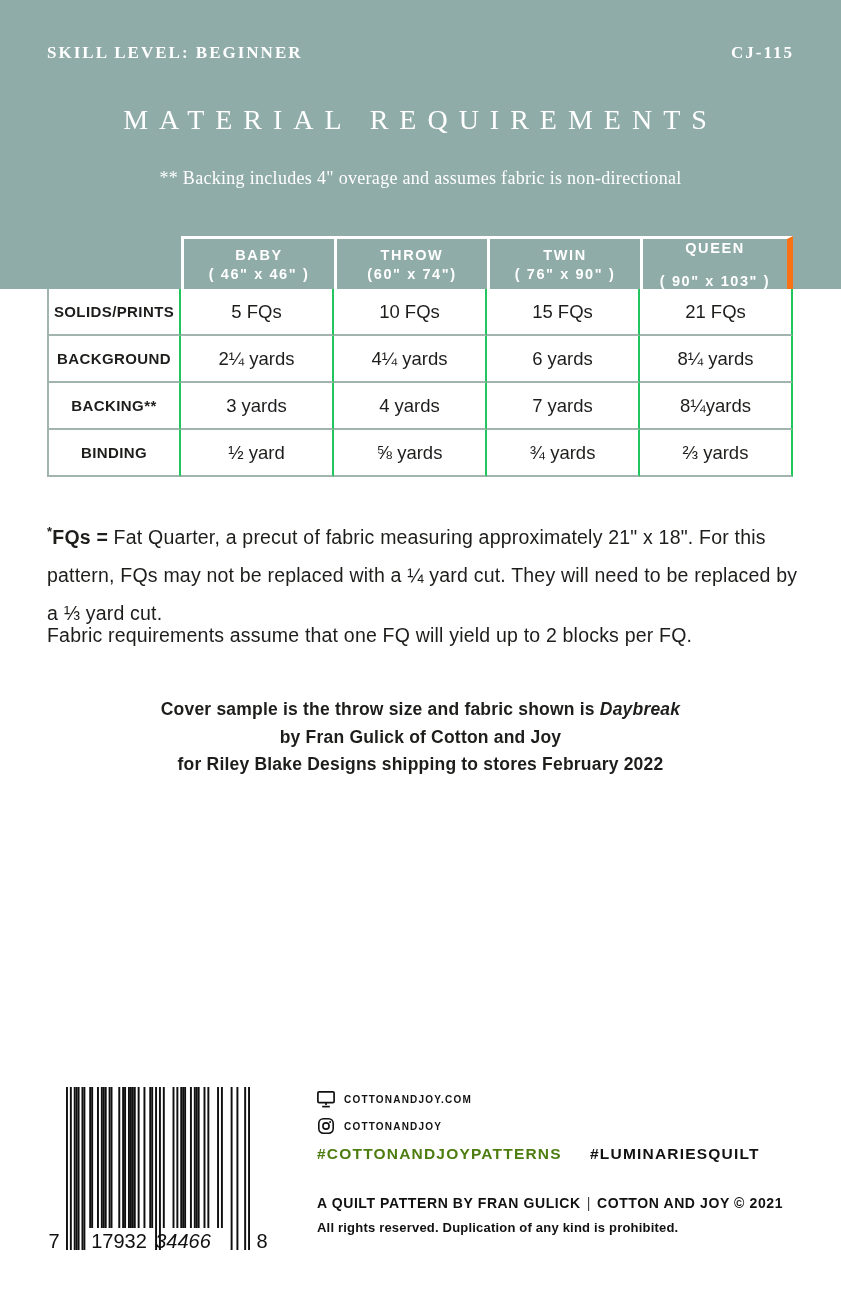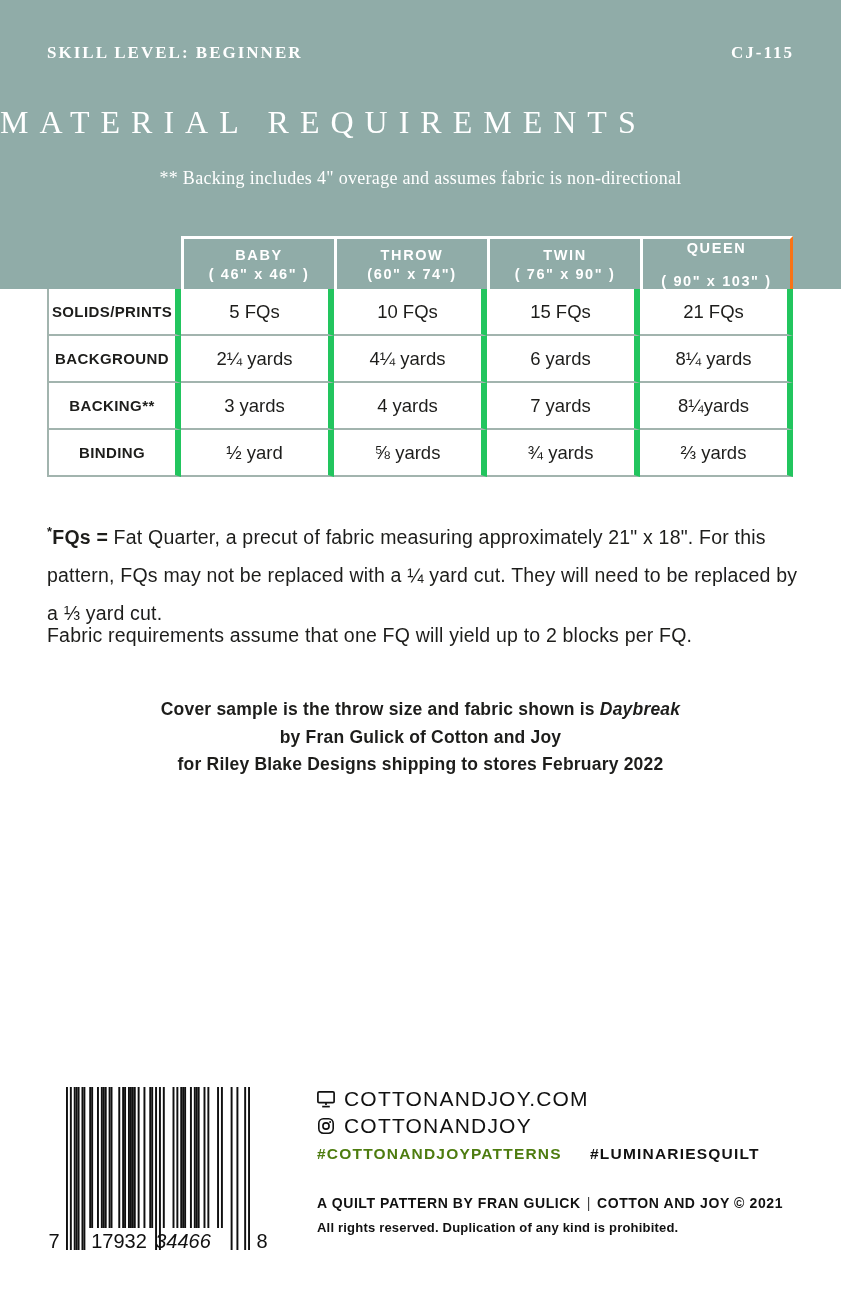--- a/index.html
+++ b/index.html
@@ -11,44 +11,44 @@
     color:#1d1d1b;
   }
   
   .band { position:absolute; left:0; top:0; width:841px; height:289px; background:#90aca8;font-family:Liberation Serif, serif; }
   .band-top {
     position:absolute; left:47px; right:47px; top:43px;
     display:flex; justify-content:space-between; align-items:flex-start;
     color:#fff; font-weight:700; font-size:17px; letter-spacing:2px;
   }
   .band-title {
-    position:absolute; left:0; width:100%; top:104px; 
-    color:#fff; font-size:32px; font-weight:400; letter-spacing:11px; white-space:nowrap;
+    position:absolute; left:0; width:100%; top:104px; text-align:center;
+    color:#fff; font-size:28px; font-weight:400; letter-spacing:11px; white-space:nowrap;
   }
   .band-note {
     position:absolute; left:0; width:100%; top:168px; text-align:center;
     color:#fff; font-size:18px; font-weight:400; letter-spacing:0.3px;
   }
   
   .mr-table {
     position:absolute; left:47px; top:236px;
     display:grid;
     grid-template-columns:134px 153px 153px 153px 153px;
     grid-template-rows:53px 47px 47px 47px 47px;
   }
   .corner { background:transparent; }
   .th {
     border-top:3px solid #fff; border-left:3px solid #fff;
     display:flex; flex-direction:column; align-items:center; justify-content:center;
     color:#fff; font-weight:700; font-size:14.5px; letter-spacing:1.6px;
     line-height:19px; text-align:center; padding-top:2px;
   }
-  .th-last { border-right:3px solid #f97316;gap:14px; }
+  .th-last { border-right:6px solid #f97316;gap:14px; }
   .td {
-    background:#fff; border-right:6px solid #22c55e; border-bottom:2px solid #a2b4ae;
+    background:#fff; border-right:2px solid #22c55e; border-bottom:2px solid #a2b4ae;
     display:flex; align-items:center; justify-content:center;
     font-size:18.5px; color:#1d1d1b;
   }
   .td.rowlabel {
     border-left:2px solid #a2b4ae;
     font-weight:700; font-size:15px; letter-spacing:0.4px;
   }
   
   .fq-note {
     position:absolute; left:47px; top:513px; width:752px;
@@ -70,21 +70,21 @@
   .barcode svg { position:absolute; left:20px; top:0; width:184px; height:163px; }
   .bc-num { position:absolute; bottom:0; font-size:20px; color:#111; text-align:center; }
   .bc-left  { left:0;   width:16px; }
   .bc-g1    { left:39px;  width:68px; }
   .bc-g2    { left:103px; width:68px;font-style:italic; }
   .bc-right { left:208px; width:16px; }
   
   .foot { position:absolute; left:317px; top:1087px; width:480px; }
   .foot-line { display:flex; align-items:center; height:24px; margin-bottom:3px; }
   .foot-icon { width:18px; display:flex; justify-content:center; margin-right:9px; }
-  .foot-text { font-weight:400; font-size:21px; letter-spacing:1.2px; color:#111; }
+  .foot-text { font-weight:700; font-size:10px; letter-spacing:1.2px; color:#111; }
   .hashtags { position:relative; height:20px; margin-top:7px; }
   .hash1 { position:absolute; left:0; font-weight:700; font-size:15.5px; letter-spacing:1.2px; color:#4d7c0f; }
   .hash2 { position:absolute; left:273px; font-weight:700; font-size:15.5px; letter-spacing:1.2px; color:#111; }
   .credit { margin-top:30px; font-weight:700; font-size:14px; letter-spacing:0.6px; color:#111; white-space:nowrap; }
   .credit-sep { font-weight:400; color:#444; padding:0 6px; }
   .rights { margin-top:9px; font-weight:700; font-size:13px; letter-spacing:0.2px; color:#111; }
 </style>
 </head>
 <body>
 

